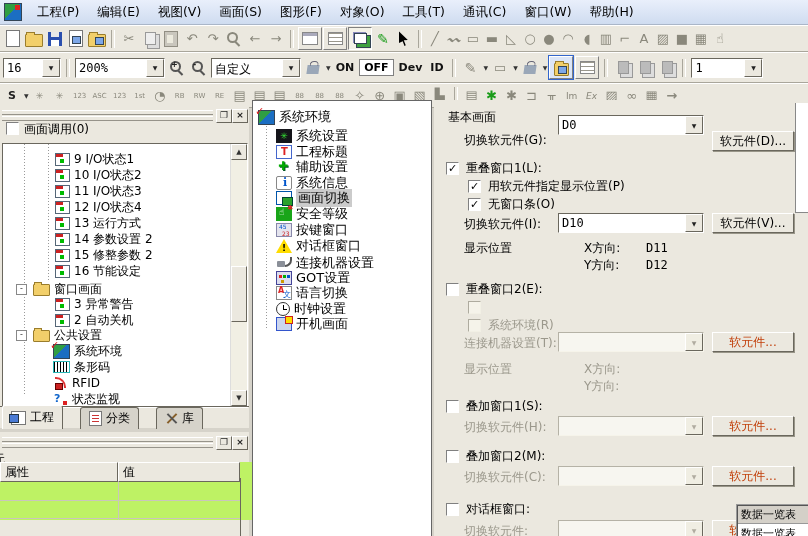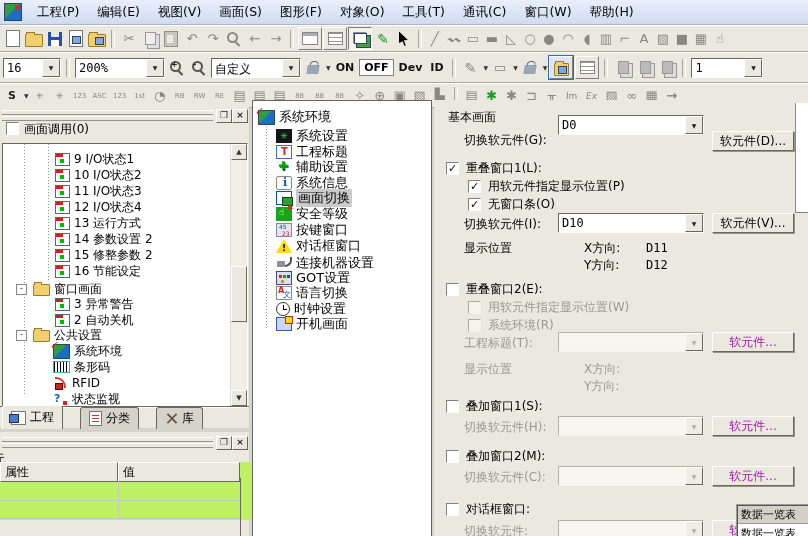--- a/index.html
+++ b/index.html
@@ -64,21 +64,21 @@
   .offbtn{background:#fff;border:1px solid #808080;font-size:11px;font-weight:bold;padding:1px 4px}
 
   
   .cmb{display:flex;background:#fff;border:1px solid;border-color:#6a675d #fff #fff #6a675d;height:20px;box-sizing:border-box}
   .cmb .cval{flex:1;font-family:"DejaVu Sans Mono",monospace;font-size:12px;padding:2px 3px;overflow:hidden;white-space:nowrap}
   .cmb .cdrop{width:16px;background:#ebe8df;border:1px solid;border-color:#fff #6a675d #6a675d #fff;font-size:6px;display:flex;align-items:center;justify-content:center;color:#222}
   .cmb.dis{border-color:#b5b2a6 #f6f4ea #f6f4ea #b5b2a6;background:#f7f6f0}
   .cmb.dis .cdrop{color:#b0aca0;background:#f0eee3}
   .pbtn{background:#ebe8df;border:1px solid;border-color:#fff #6a675d #6a675d #fff;box-shadow:1px 1px 0 #989588;
         font-size:12px;display:flex;align-items:center;justify-content:center;white-space:nowrap;box-sizing:border-box}
-  .pbtn.dis{color:#a21caf}
+  .pbtn.dis{color:#c2410c}
 
   
   .cb{width:13px;height:13px;background:#fff;border:1px solid;border-color:#808080 #fff #fff #808080;
       box-sizing:border-box;display:flex;align-items:center;justify-content:center}
   .cb .chk{font-size:11px;font-weight:bold;line-height:10px;color:#000}
   .cb.off .chk{visibility:hidden}
   .cb.disd{background:#f5f3ea;border-color:#aeab9f #f2f0e5 #f2f0e5 #aeab9f}
 
   
   .dock{background:#ebe8df}
@@ -572,26 +572,25 @@
     <div class="ab lbl" style="left:150px;top:158px">Y方向:</div>
     <div class="ab lbl mono" style="left:212px;top:158px">D12</div>
 
     <div class="ab cb off" style="left:12px;top:183px">
         <span class="chk">✓</span>
       </div>
     <div class="ab lbl" style="left:32px;top:182px">重叠窗口2(E):</div>
     <div class="ab cb off disd" style="left:34px;top:201px">
         <span class="chk">✓</span>
       </div>
-    <div class="ab lbl dis" style="left:54px;top:200px">用软元件指定显示位置(W)</div>
     <div class="ab cb off disd" style="left:34px;top:219px">
         <span class="chk">✓</span>
       </div>
     <div class="ab lbl dis" style="left:54px;top:218px">系统环境(R)</div>
-    <div class="ab lbl dis" style="left:30px;top:236px">工程标题(T):</div>
+    <div class="ab lbl dis" style="left:30px;top:236px">连接机器设置(T):</div>
     <div class="ab cmb dis" style="left:124px;top:232px;width:146px">
       <span class="cval"></span>
       <span class="cdrop">▼</span>
     </div>
     <div class="ab pbtn dis" style="left:278px;top:232px;width:82px;height:20px">软元件...</div>
     <div class="ab lbl dis" style="left:30px;top:262px">显示位置</div>
     <div class="ab lbl dis" style="left:150px;top:262px">X方向:</div>
     <div class="ab lbl dis" style="left:150px;top:279px">Y方向:</div>
 
     <div class="ab cb off" style="left:12px;top:300px">

